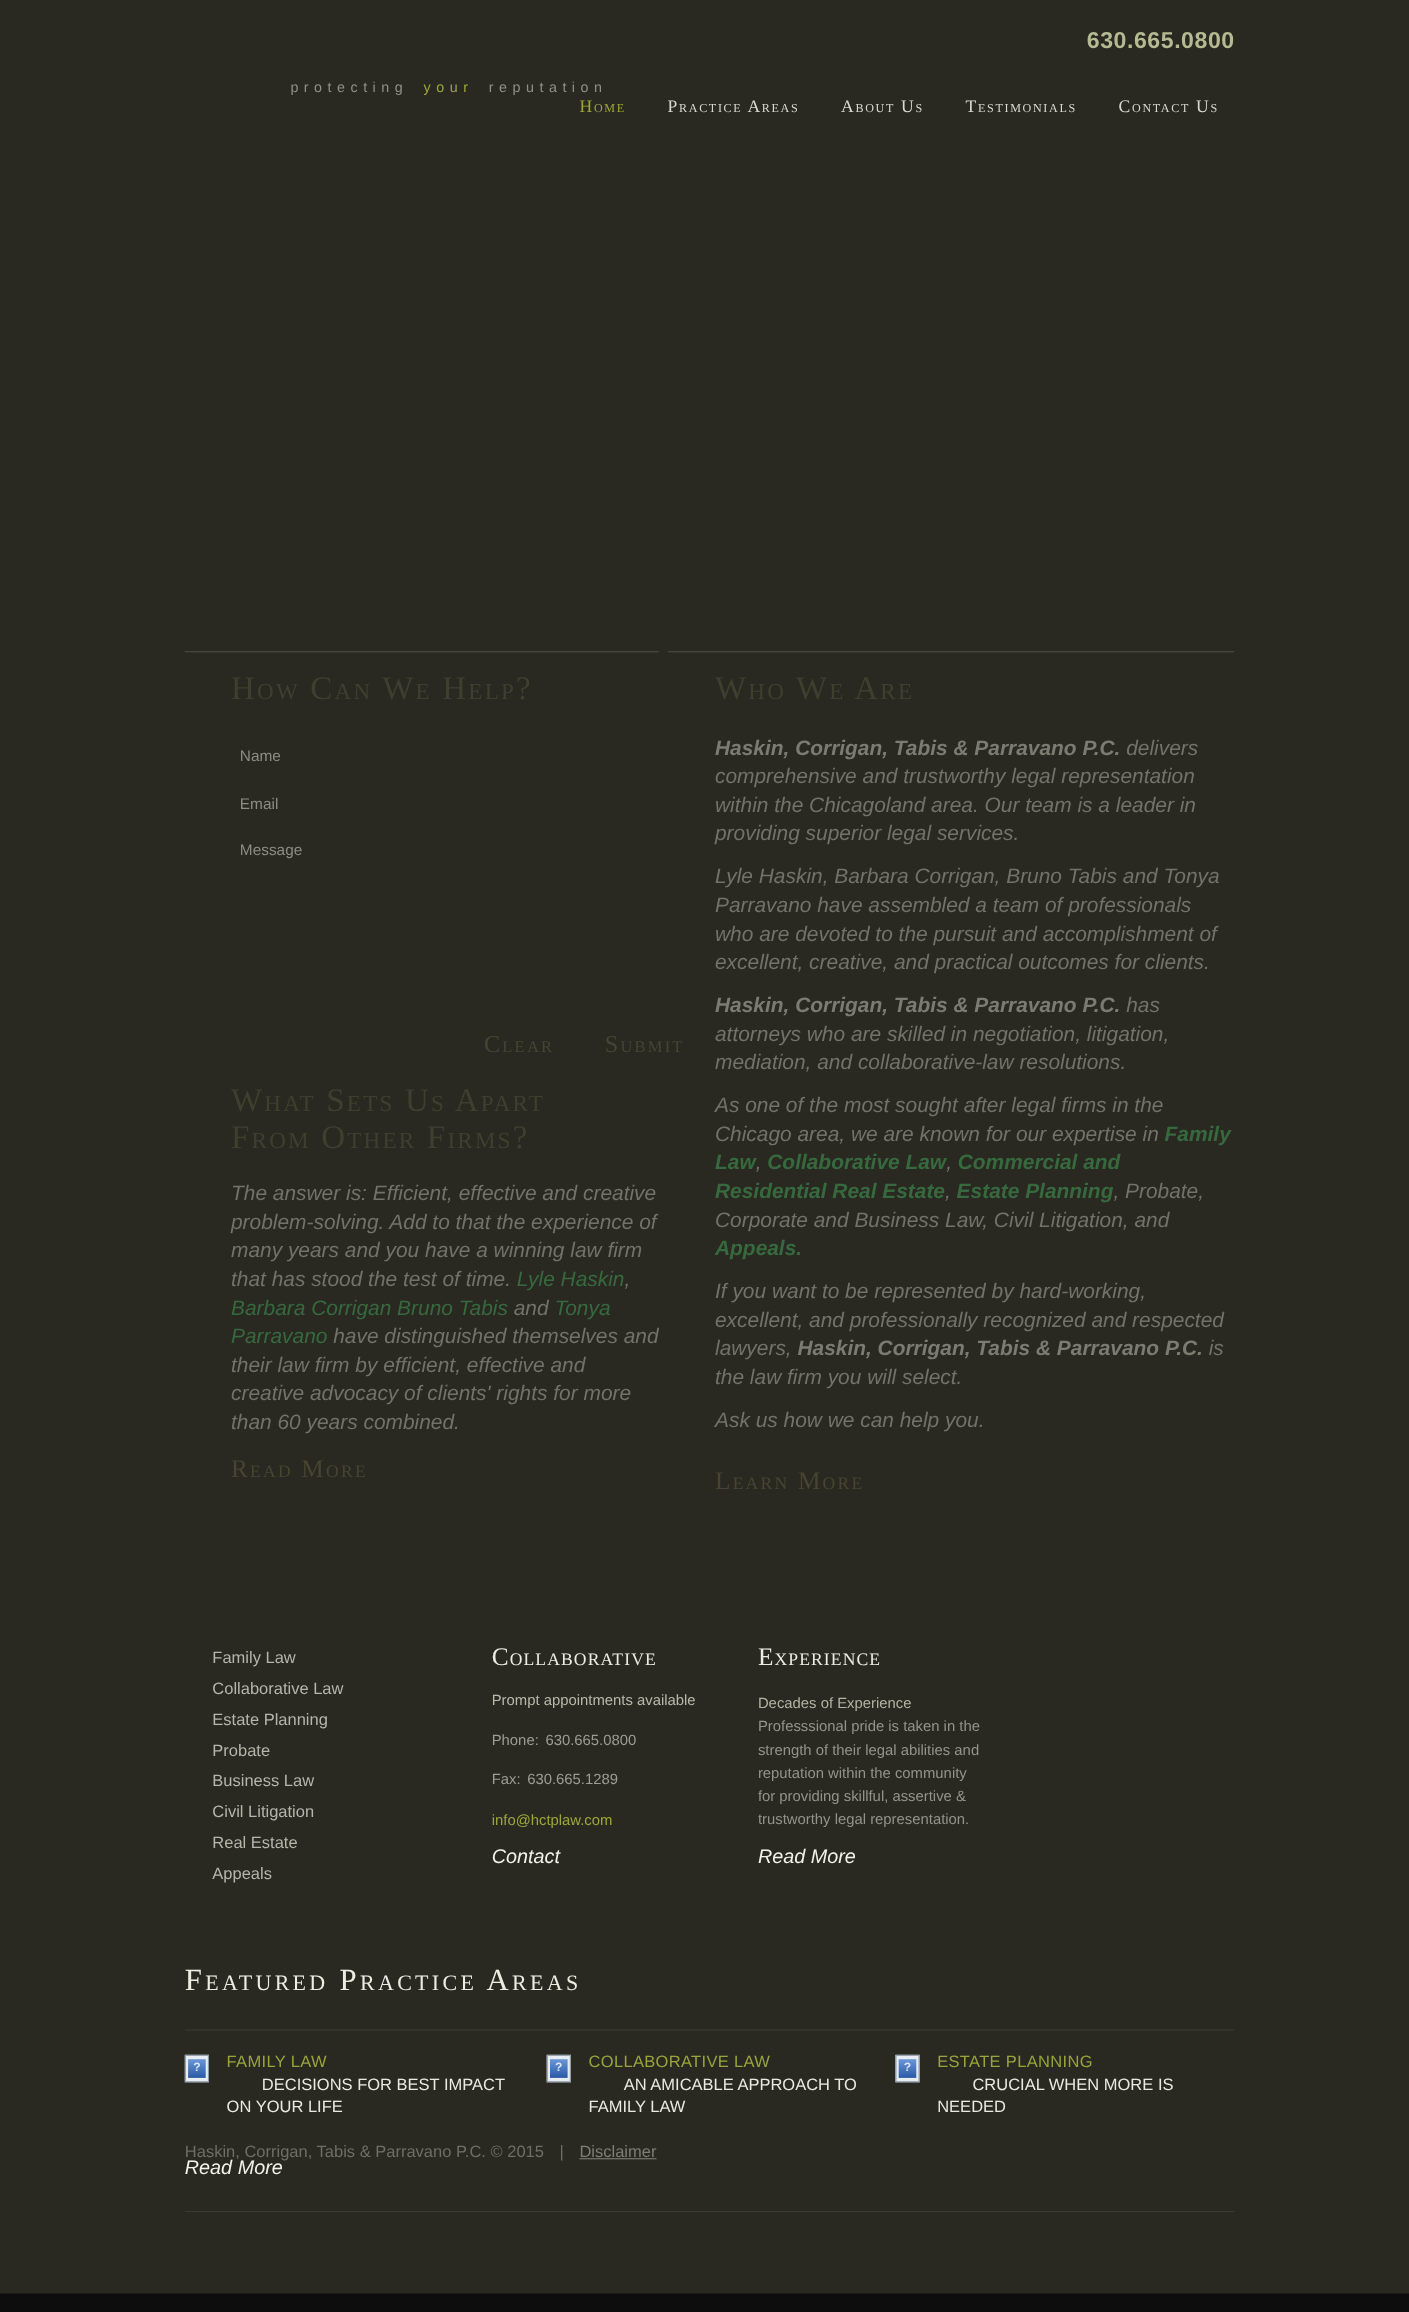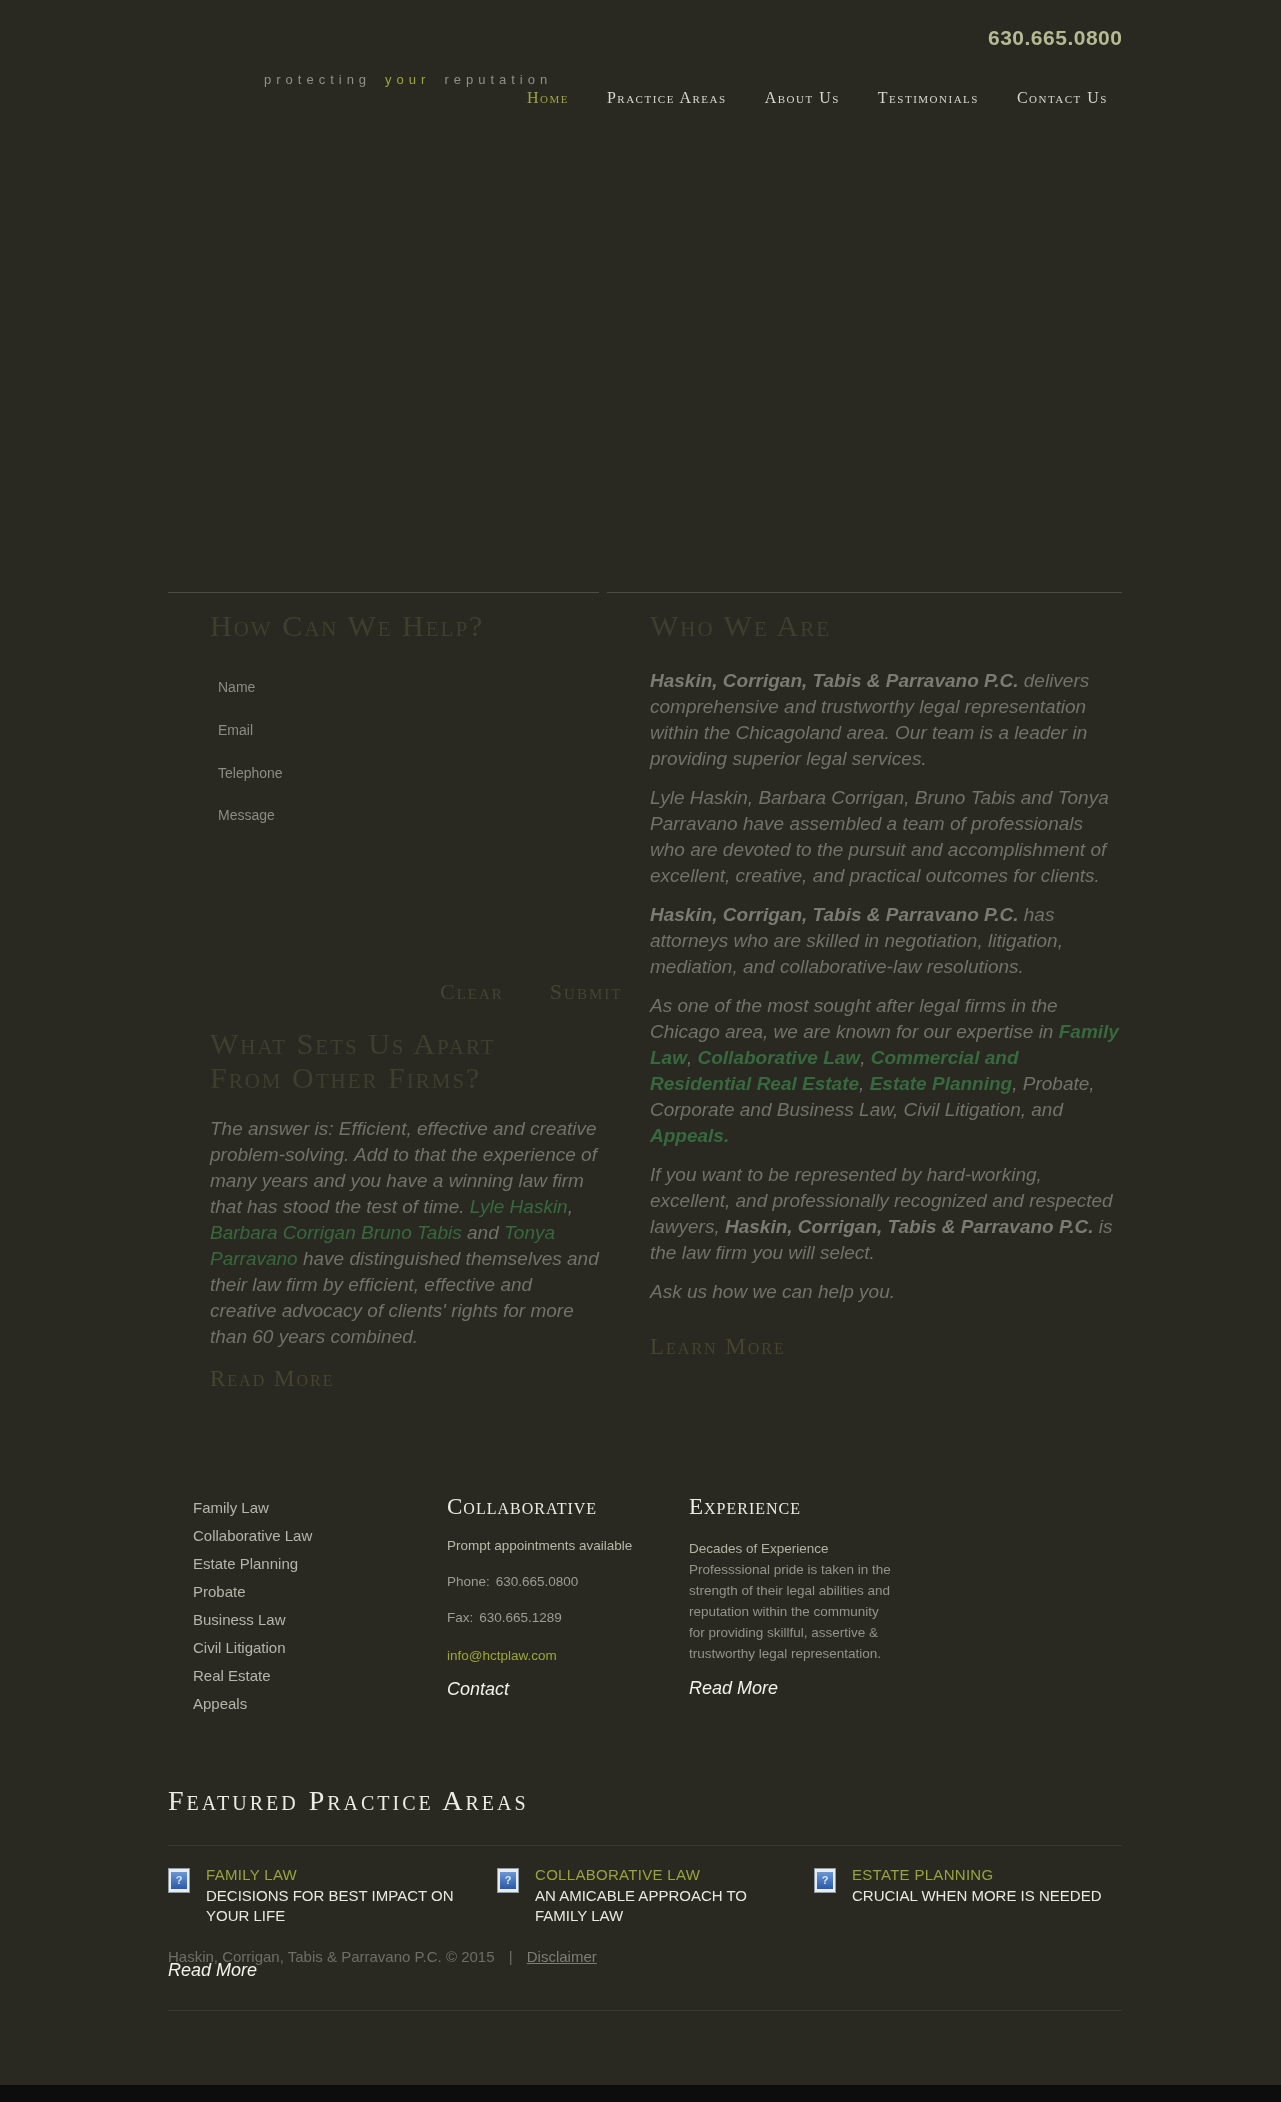--- a/index.html
+++ b/index.html
@@ -81,21 +81,21 @@
   .fi-1{left:0;}
   .fi-2{left:329px;}
   .fi-3{left:646px;}
   .broken-img{display:inline-block;flex:0 0 auto;width:22px;height:25px;background:#e8edf2;
               border:1px solid #8e9aa8;box-sizing:border-box;padding:3px 2px;margin-top:2px;}
   .broken-img .bi-inner{display:block;width:100%;height:100%;
               background:linear-gradient(#6a97d8,#2b5aa6);color:#dce6f5;
               font:bold 11px/17px "Liberation Sans",sans-serif;text-align:center;}
   .feat-text{margin-left:16px;width:262px;}
   .feat-text .t{font-size:15px;letter-spacing:.3px;color:#97a53c;display:block;margin-bottom:3px;}
-  .feat-text .s{font-size:15px;line-height:20px;color:#e9e9df;}
+  .feat-text .s{font-size:15px;line-height:20px;color:#e9e9df;margin-left:32px;}
   .feat-more{position:absolute;left:168px;top:1960px;font-style:italic;font-size:18px;color:#f2f2ea;}
 
   
   .legal{position:absolute;left:168px;top:1916px;font-size:15px;color:#6e6e64;margin-top:32px;}
   .legal .sep{margin:0 10px;color:#6e6e64;}
   .legal a{color:#7e7e74;text-decoration:underline;}
   .bottom-strip{position:absolute;left:0;bottom:0;width:100%;height:17px;background:#0d0d0d;}
 </style>
 </head>
 <body>
@@ -116,24 +116,20 @@
     <h2 class="dim">How Can We Help?</h2>
     <form class="cform">
       <div class="form-row">
         <label>Name</label>
         <input class="ghost-input" type="text" style="">
       </div>
       <div class="form-row">
         <label>Email</label>
         <input class="ghost-input" type="text" style="">
       </div>
-      <div class="form-row">
-        <label>Telephone</label>
-        <input class="ghost-input" type="text" style="">
-      </div>
       <div class="form-row msg-row">
         <label>Message</label>
         <textarea class="ghost-area" style=""></textarea>
       </div>
       <div class="btn-row">
         <button type="button" class="form-btn">Clear</button>
         <button type="submit" class="form-btn">Submit</button>
       </div>
     </form>
 

